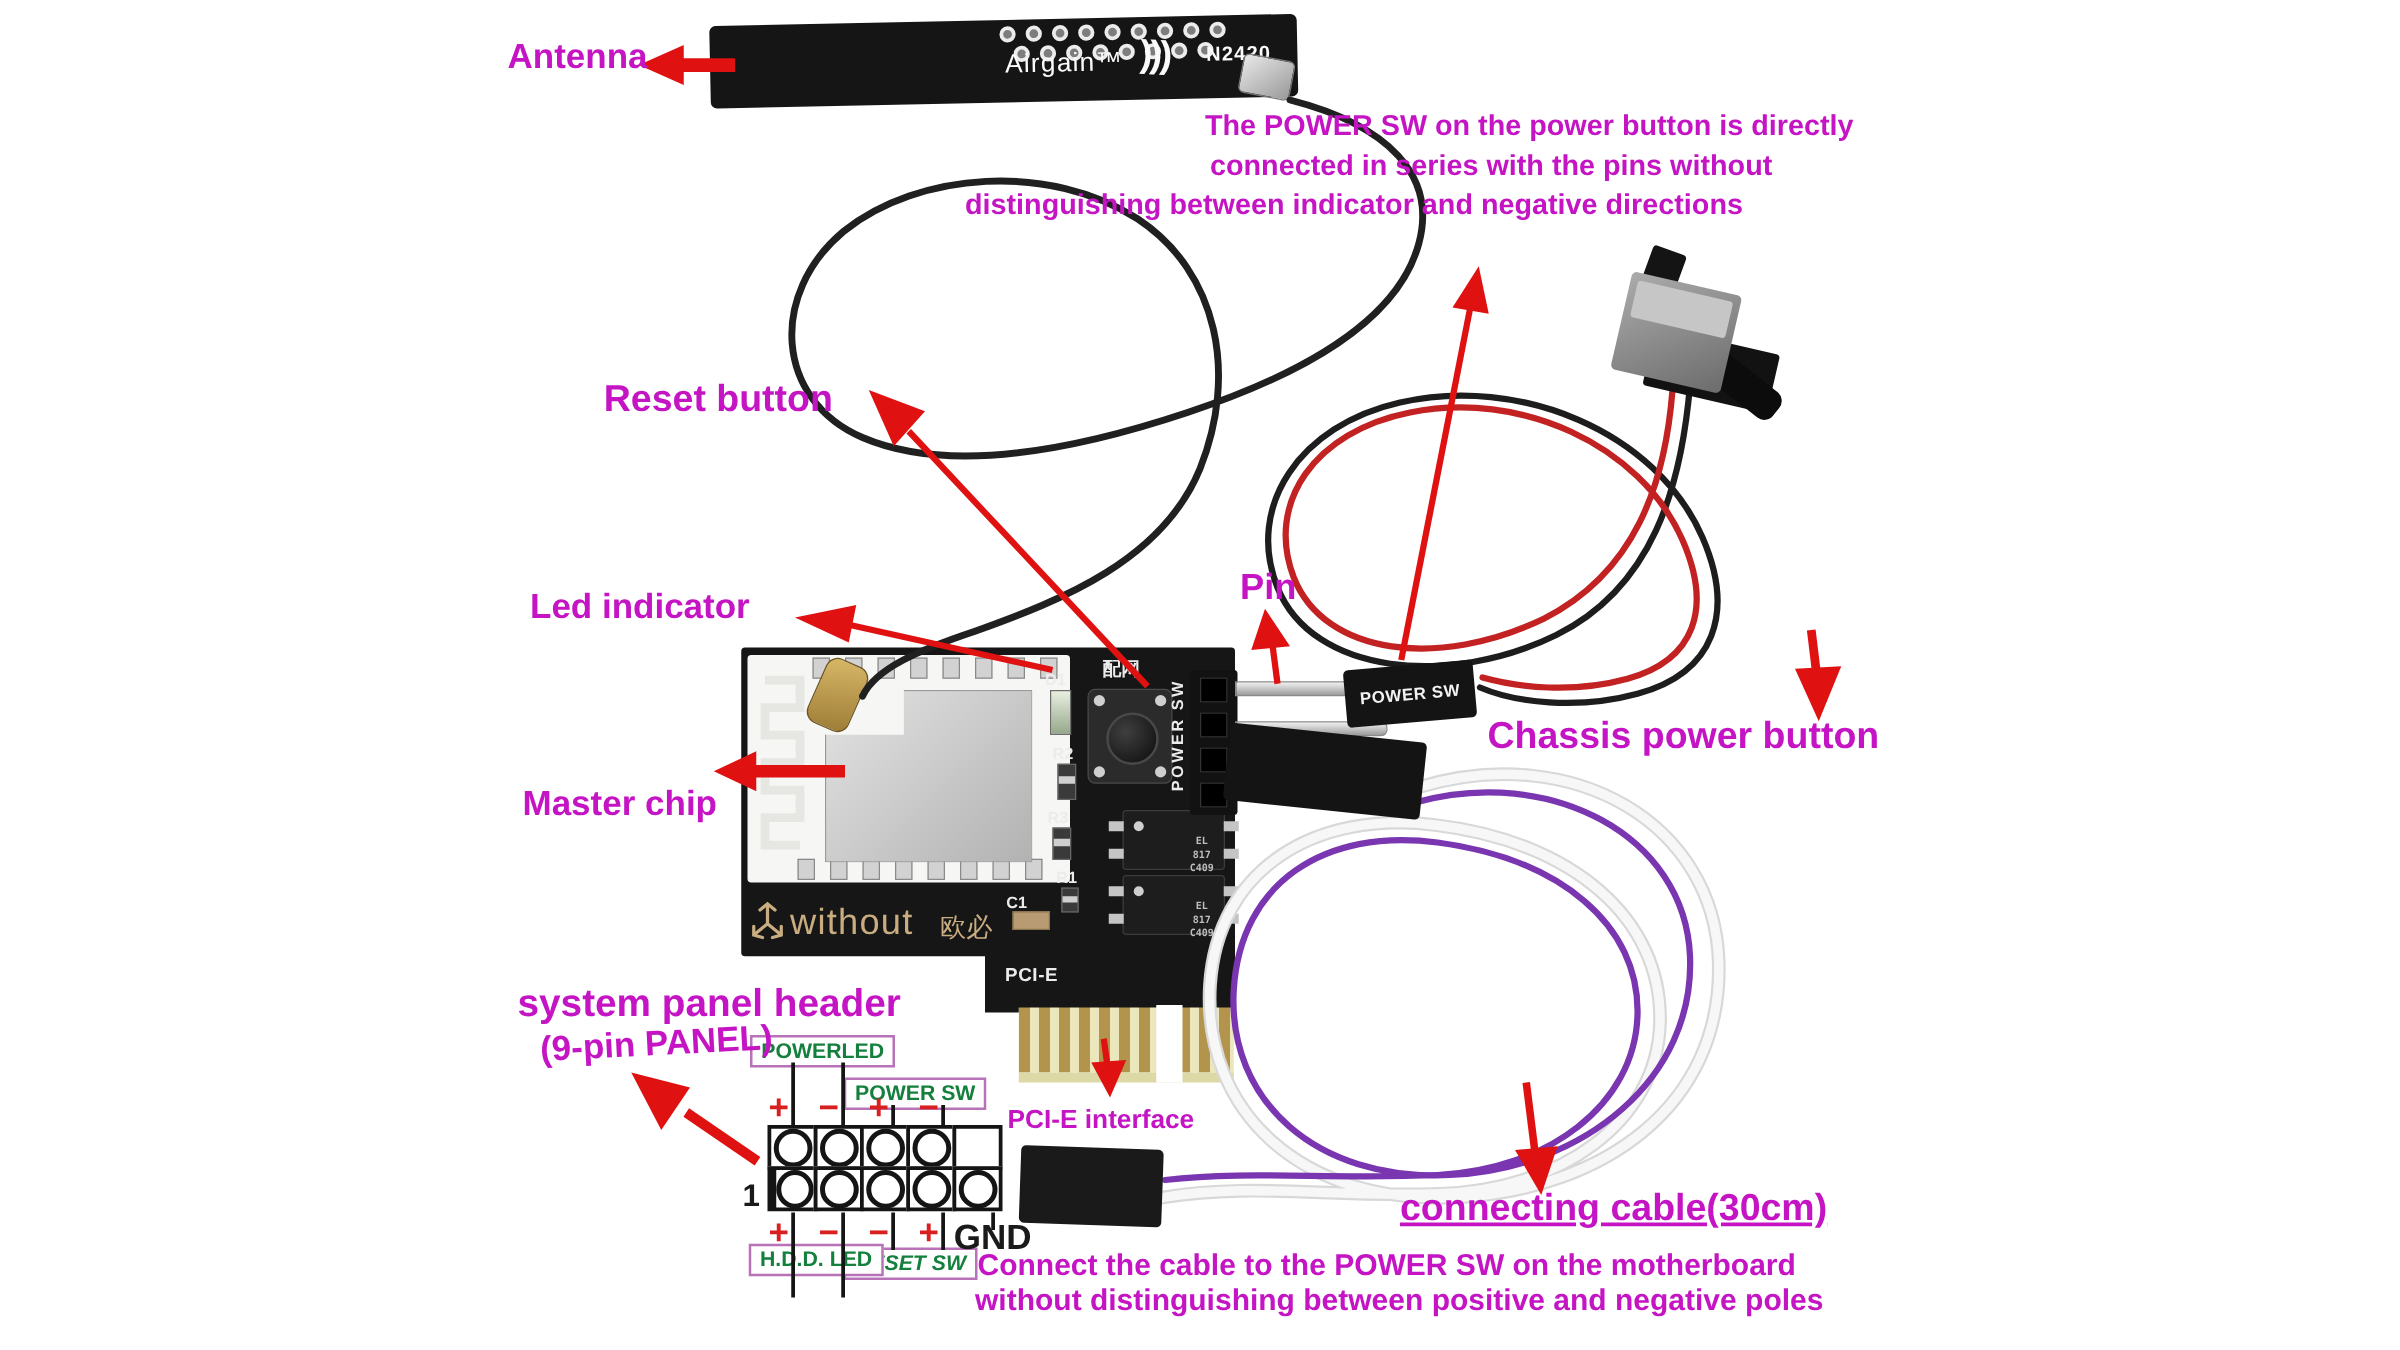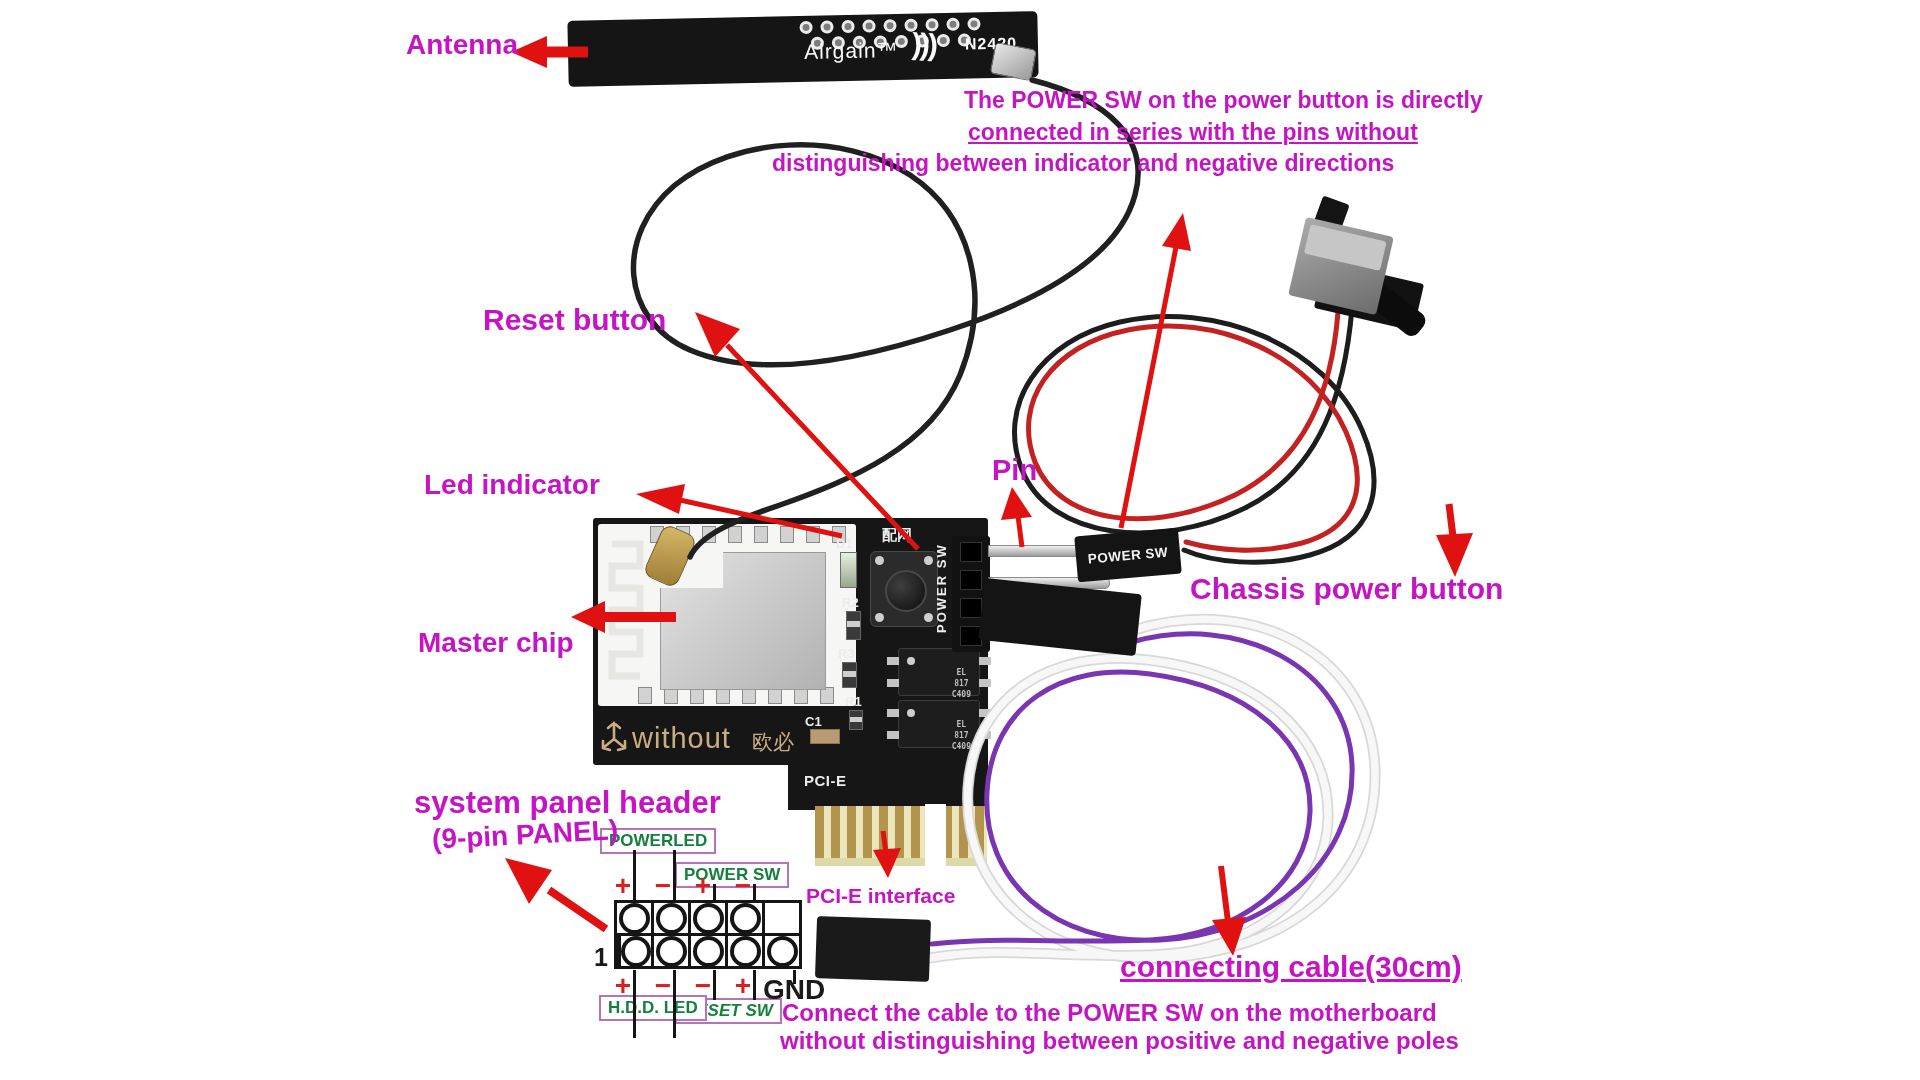--- a/index.html
+++ b/index.html
@@ -306,21 +306,21 @@
     </g>
     <g fill="#df1111" stroke="#df1111">
       <line x1="549" y1="890" x2="606" y2="929" stroke-width="8"></line>
         <polygon points="505,858 552,870 529,904" stroke="none"></polygon>
     </g>
   </svg>
 
   <div class="mag" style="left:406px;top:30px;font-size:28px;">Antenna</div>
 
   <div class="mag" style="left:964px;top:88px;font-size:23px;">The POWER SW on the power button is directly</div>
-  <div class="mag" style="left:968px;top:120px;font-size:23px;text-decoration:underline;">connected in series with the pins without</div>
+  <div class="mag" style="left:968px;top:120px;font-size:23px;">connected in series with the pins without</div>
   <div class="mag" style="left:772px;top:151px;font-size:23px;">distinguishing between indicator and negative directions</div>
 
   <div class="mag" style="left:483px;top:303px;font-size:30px;">Reset button</div>
   <div class="mag" style="left:424px;top:470px;font-size:28px;">Led indicator</div>
   <div class="mag" style="left:418px;top:628px;font-size:28px;">Master chip</div>
   <div class="mag" style="left:992px;top:455px;font-size:29px;">Pin</div>
   <div class="mag" style="left:1190px;top:572px;font-size:30px;">Chassis power button</div>
 
   <div class="mag" style="left:414px;top:786px;font-size:31px;">system panel header</div>
   <div class="mag" style="left:432px;top:820px;font-size:28px;transform:rotate(-3deg);">(9-pin PANEL)</div>

